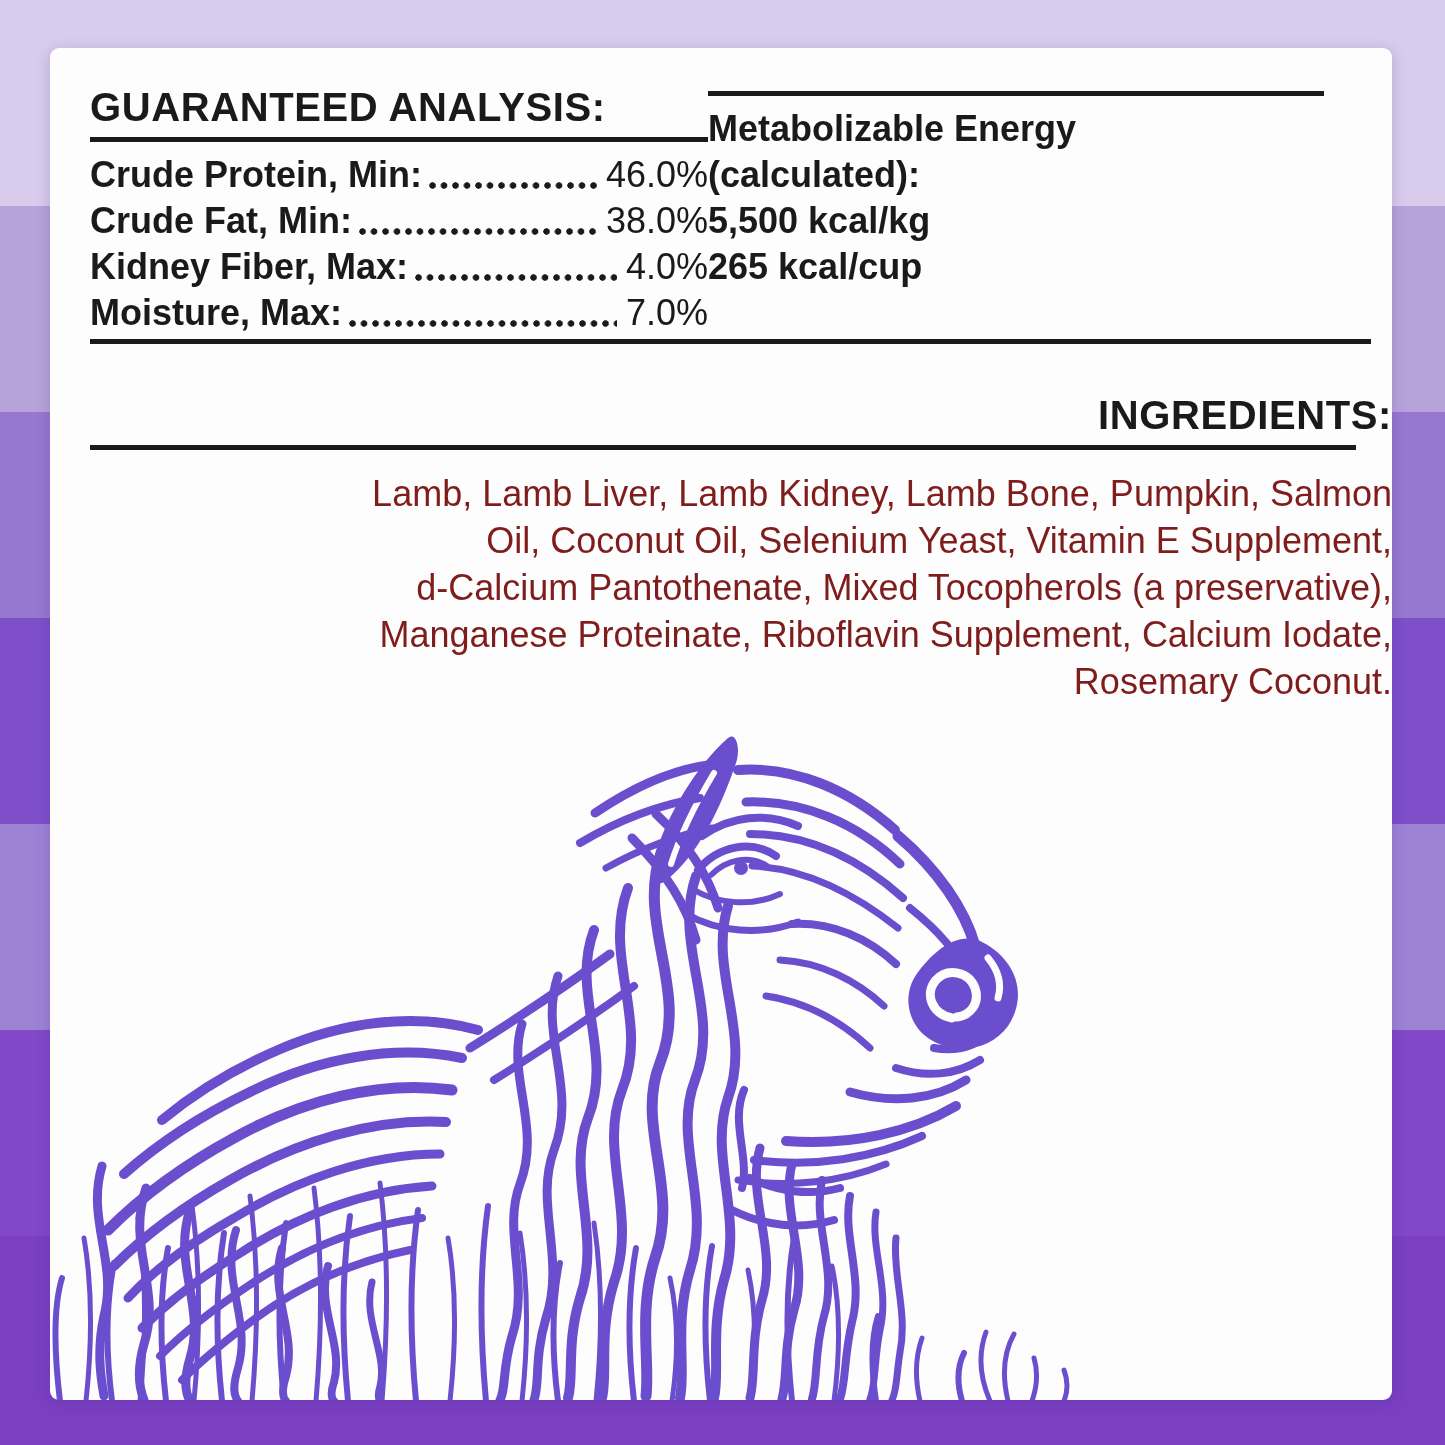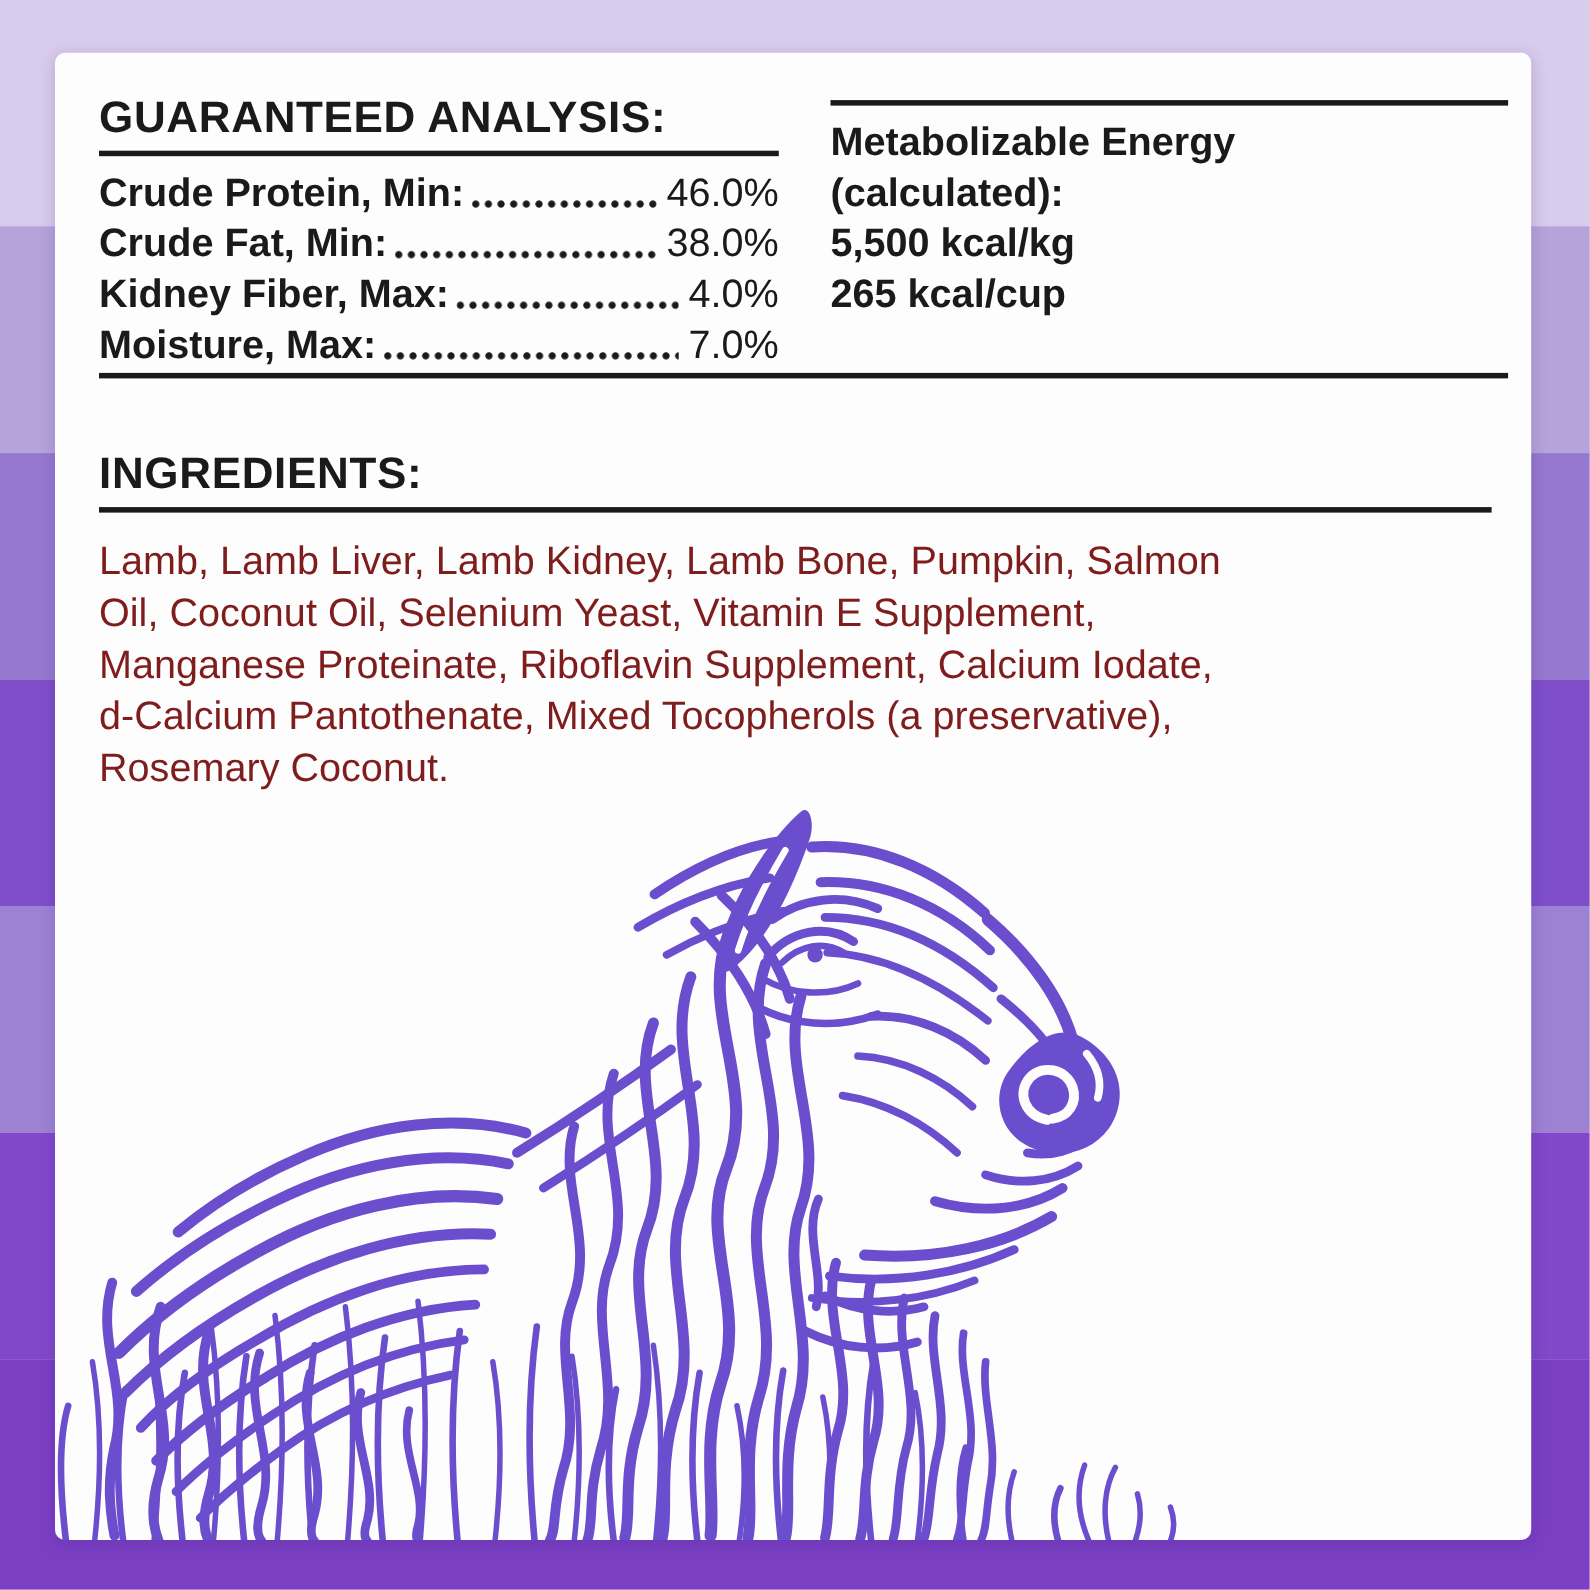--- a/index.html
+++ b/index.html
@@ -13,38 +13,38 @@
   .stripe{width:100%;height:206px;flex:0 0 auto;}
   .stripe:last-child{flex:1 1 auto;}
   
   .card{
     position:absolute;left:50px;top:48px;width:1342px;height:1352px;
     background:#fdfdfe;border-radius:9px;z-index:1;
     box-shadow:0 3px 14px rgba(70,35,130,.22);
     padding:36px 0 0 40px;box-sizing:border-box;
     color:#1a1a1a;
   }
-  .top-grid{display:grid;grid-template-columns:618px 616px;column-gap:47px;}
+  .top-grid{display:grid;grid-template-columns:618px 616px;}
   .sec-title{
     font-size:40px;font-weight:700;letter-spacing:.6px;line-height:46px;
     white-space:nowrap;
   }
   .rule{height:5px;background:#1a1a1a;margin-top:7px;}
   .rows{margin-top:10px;}
   .ga-row{display:flex;font-size:36px;font-weight:600;line-height:46px;}
   .ga-label{white-space:nowrap;text-align:center;}
   .ga-dots{
     flex:1 1 auto;height:7px;margin:0 9px 9px 7px;align-self:flex-end;
     background-image:radial-gradient(circle at 3.5px 3.5px,#1a1a1a 2.9px,rgba(0,0,0,0) 3.6px);
     background-size:11.5px 7px;background-repeat:repeat-x;
   }
   .ga-value{white-space:nowrap;font-weight:400;}
   .cal-line{font-size:36px;font-weight:700;line-height:46px;white-space:nowrap;}
   .bottom-rule{width:1281px;height:5px;background:#1a1a1a;margin-top:3px;}
-  .ingredients{margin-top:64px;}
+  .ingredients{margin-top:48px;text-align:right;}
   .ing-rule{width:1266px;}
   .ing-text{margin-top:20px;font-size:36px;font-weight:400;line-height:47px;color:#7f1d1d;}
   
   .sheep{
     position:absolute;left:0;bottom:0;width:1040px;height:682px;z-index:2;
   }
   .sheep svg{display:block;width:100%;height:100%;}
   .s g{stroke-linecap:round;stroke-linejoin:round;fill:none;}
   .w5{stroke-width:5px}.w6{stroke-width:6px}.w7{stroke-width:7px}
   .w8{stroke-width:8px}.w9{stroke-width:9px}.w10{stroke-width:10px}
@@ -106,22 +106,22 @@
   </div>
 
   <div class="bottom-rule"></div>
 
   <div class="ingredients">
     <div class="sec-title">INGREDIENTS:</div>
     <div class="rule ing-rule"></div>
     <div class="ing-text">
       <div>Lamb, Lamb Liver, Lamb Kidney, Lamb Bone, Pumpkin, Salmon</div>
       <div>Oil, Coconut Oil, Selenium Yeast, Vitamin E Supplement,</div>
+      <div>d-Calcium Pantothenate, Mixed Tocopherols (a preservative),</div>
       <div>Manganese Proteinate, Riboflavin Supplement, Calcium Iodate,</div>
-      <div>d-Calcium Pantothenate, Mixed Tocopherols (a preservative),</div>
       <div>Rosemary Coconut.</div>
     </div>
   </div>
 
   <div class="sheep" style="color: rgb(107, 78, 205);">
     <svg class="s" viewBox="0 0 1040 682">
       <g stroke="currentColor">
 
         <path fill="currentColor" stroke="none" d="M678,20 C649,45 615,98 603,145 C598,163 604,172 618,161 C648,136 670,92 686,45 C691,30 686,13 678,20 Z"></path>
         <path class="w6" stroke="#fdfdfe" d="M664,55 C646,85 630,117 621,146"></path>

